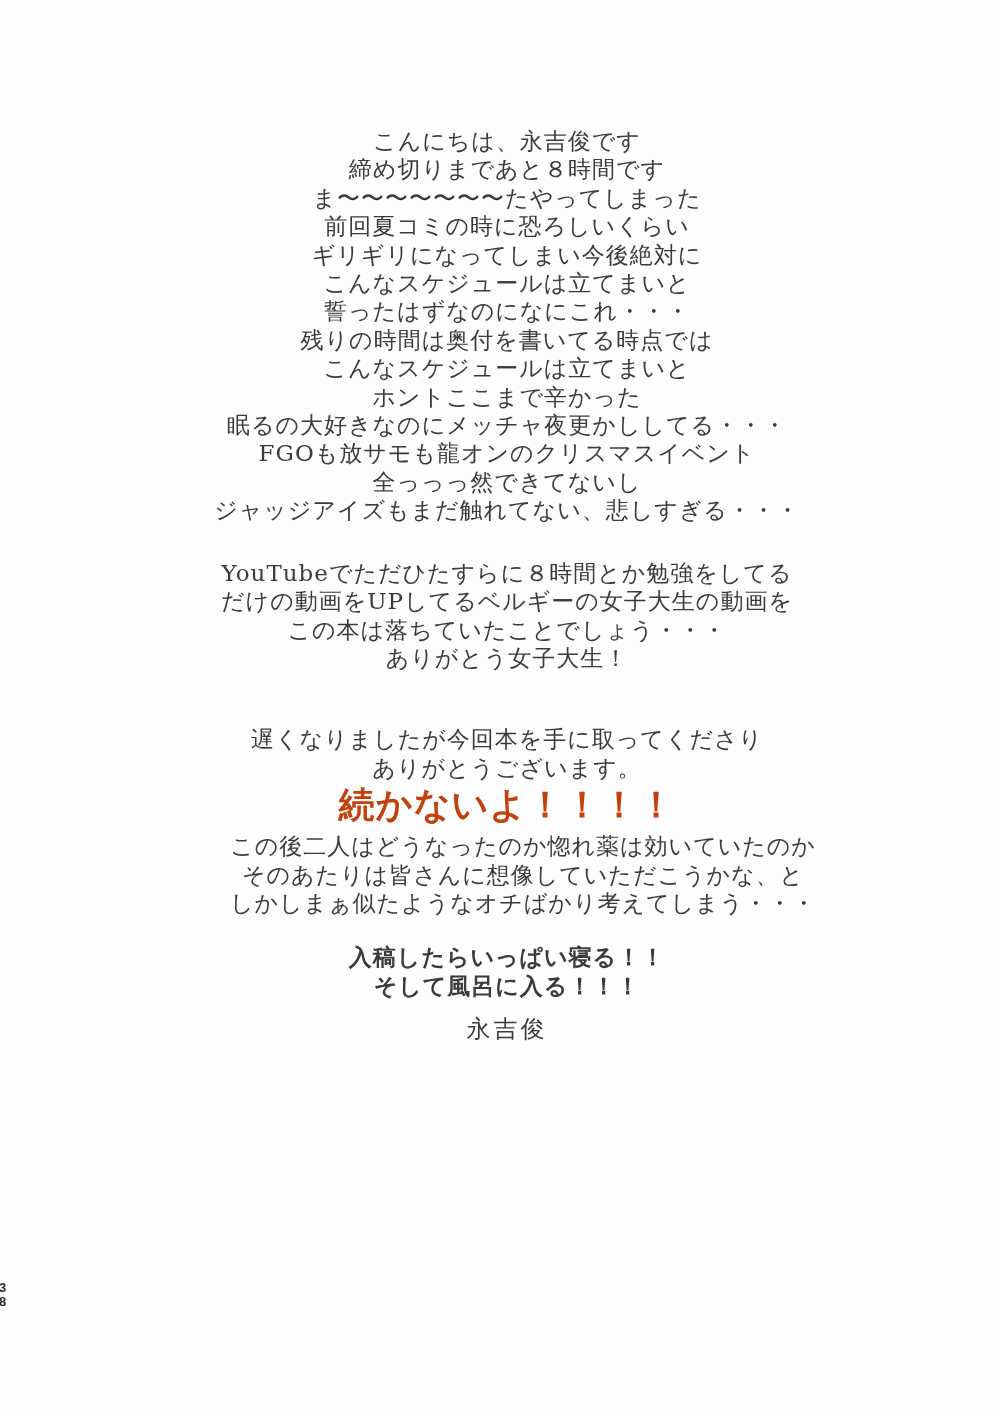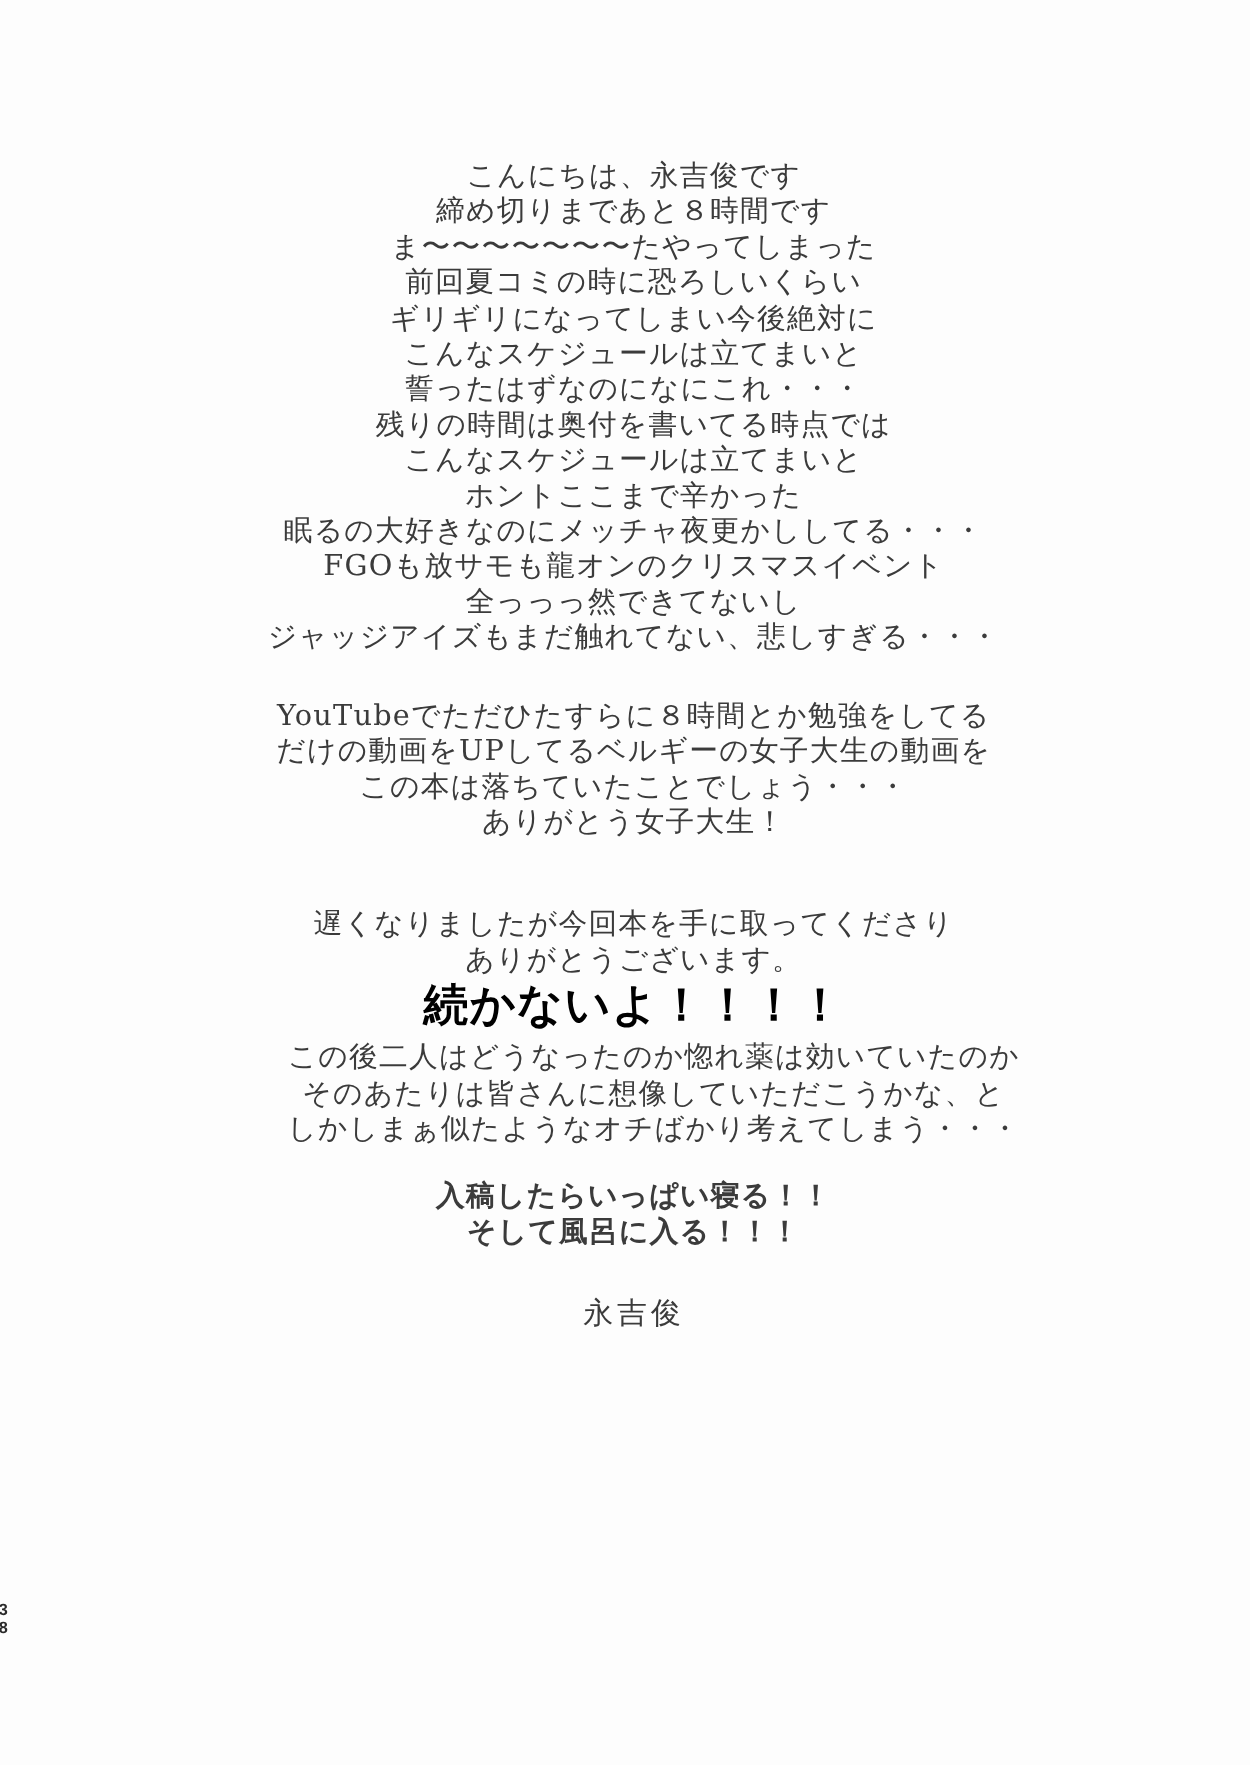--- a/index.html
+++ b/index.html
@@ -33,27 +33,27 @@
   }
   .block-greeting   { margin-top: 127px; }
   .block-youtube    { margin-top: 34px; }
   .block-thanks     { margin-top: 53px; }
   .headline {
     margin: 0;
     font-size: 36px;
     font-weight: bold;
     line-height: 44px;
     letter-spacing: 1px;
-    color: #000000;
+    color: #c2410c;
     white-space: nowrap;
   }
   .block-epilogue   { margin-top: 6px; margin-left: 32px; }
   .block-resolution { margin-top: 26px; font-weight: bold; }
   .block-closing    { margin-top: 24px; }
-  .block-signature  { margin-top: 36px; }
+  .block-signature  { margin-top: 15px; }
   .signature-line {
     font-size: 24px;
     letter-spacing: 3px;
   }
   .page-number {
     position: absolute;
     left: -1px;
     top: 1281px;
     font-family: "Liberation Sans", "DejaVu Sans", sans-serif;
     font-weight: bold;

